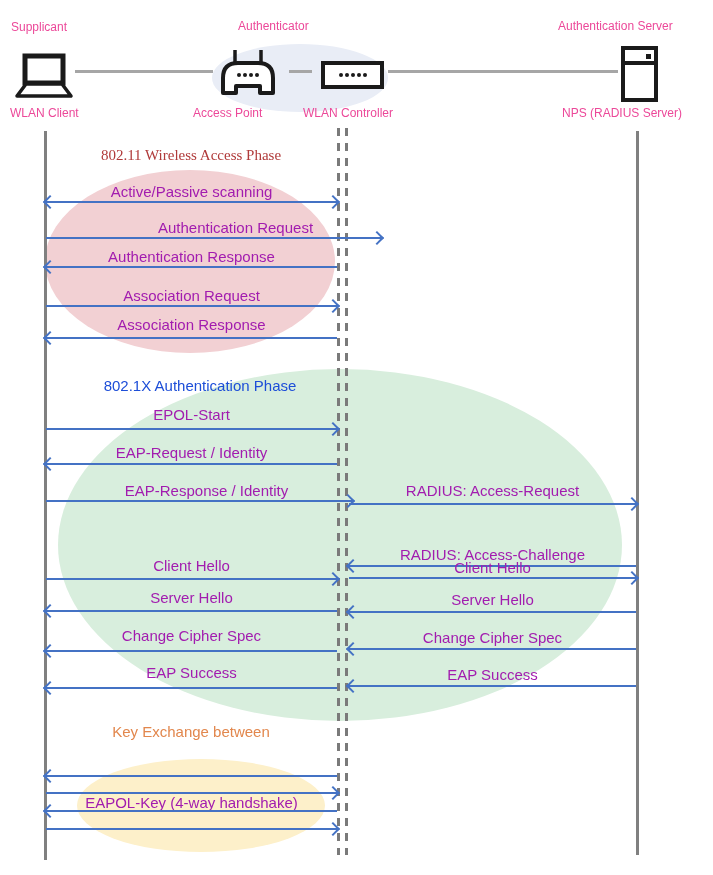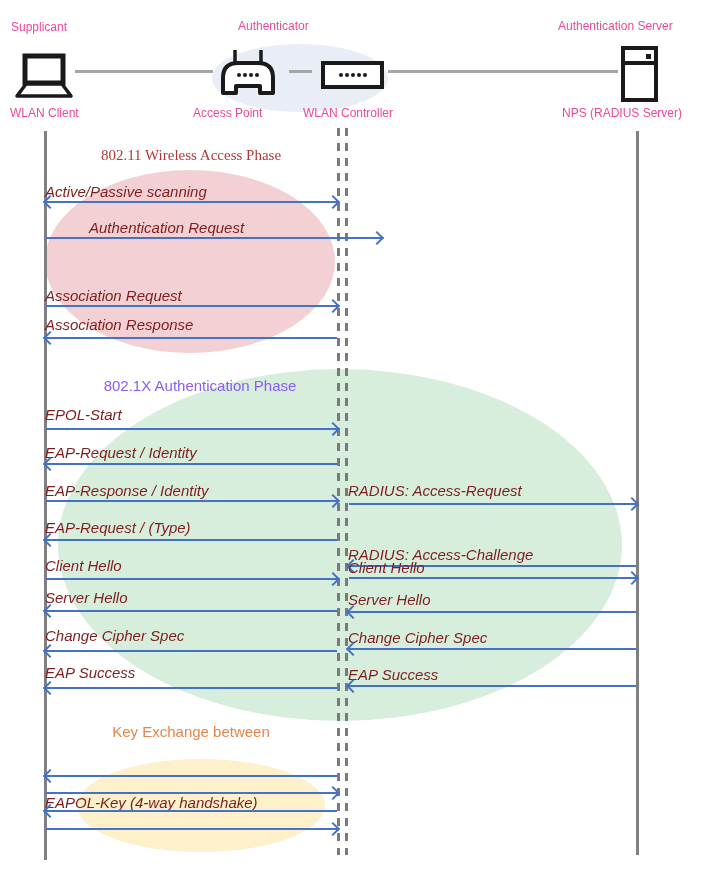--- a/index.html
+++ b/index.html
@@ -18,25 +18,25 @@
   .lifeline.dashed { background:repeating-linear-gradient(to bottom,#7a7a7a 0 8px,transparent 8px 15px); }
   
   .ellipse { position:absolute; border-radius:50%; z-index:0; }
   .ellipse.pink   { background:#f2d0d3; }
   .ellipse.green  { background:#d8eedd; }
   .ellipse.yellow { background:#fdf0ca; }
   .ellipse.bluegray { background:#e9edf6; }
   
   .phase { position:absolute; font-size:15px; text-align:center; line-height:19px; z-index:3; }
   .phase.red    { color:#b03a3a;font-family:Liberation Serif, serif; }
-  .phase.greent { color:#8b5cf6; }
+  .phase.greent { color:#1d4ed8; }
   .phase.orange { color:#e2874d; }
   
   .msg { position:absolute; z-index:3; }
-  .msg .lbl { font-size:15px; color:#7f1d1d; height:17px; line-height:17px; white-space:nowrap;font-style:italic; }
+  .msg .lbl { font-size:15px; color:#a21caf; text-align:center; height:17px; line-height:17px; white-space:nowrap; }
   .arrow { position:absolute; left:1px; right:1px; height:2px; background:#4472c4; }
   .ch { position:absolute; width:8px; height:8px; top:-4px; border:0 solid #4472c4; }
   .ch.r { right:-1px; border-top-width:2px; border-right-width:2px; transform:rotate(45deg); }
   .ch.l { left:-1px;  border-top-width:2px; border-left-width:2px;  transform:rotate(-45deg); }
   .icon { position:absolute; z-index:2; }
 </style>
 </head>
 <body>
 
 <div class="stage">
@@ -108,20 +108,26 @@
       </div>
   </div>
 
   <div class="msg" style="left:45px; top:219px; width:293px;padding-left:44px;">
     <div class="lbl">Authentication Request</div>
     <div class="arrow" style="top:18px;">
         <i class="ch r"></i>
       </div>
   </div>
 
+  <div class="msg" style="left:45px; top:248px; width:293px;">
+    <div class="lbl">Authentication Response</div>
+    <div class="arrow" style="top:18px;">
+        <i class="ch l"></i>
+      </div>
+  </div>
 
   <div class="msg" style="left:45px; top:316px; width:293px;">
     <div class="lbl">Association Response</div>
     <div class="arrow" style="top:21px;">
         <i class="ch l"></i>
       </div>
   </div>
 
   <div class="msg" style="left:45px; top:287px; width:293px;">
     <div class="lbl">Association Request</div>
@@ -137,40 +143,34 @@
       </div>
   </div>
 
   <div class="msg" style="left:45px; top:444px; width:293px;">
     <div class="lbl">EAP-Request / Identity</div>
     <div class="arrow" style="top:19px;">
         <i class="ch l"></i>
       </div>
   </div>
 
-  <div class="msg" style="left:45px; top:482px; width:293px;">
+  <div class="msg" style="left:45px; top:482px; width:293px;padding-left:15px;">
     <div class="lbl">EAP-Response / Identity</div>
     <div class="arrow" style="top:18px;">
         <i class="ch r"></i>
       </div>
   </div>
 
   <div class="msg" style="left:348px; top:482px; width:289px;">
     <div class="lbl">RADIUS: Access-Request</div>
     <div class="arrow" style="top:21px;">
         <i class="ch r"></i>
       </div>
   </div>
 
-  <div class="msg" style="left:45px; top:519px; width:293px;">
-    <div class="lbl">EAP-Request / (Type)</div>
-    <div class="arrow" style="top:20px;">
-        <i class="ch l"></i>
-      </div>
-  </div>
 
   <div class="msg" style="left:348px; top:546px; width:289px;">
     <div class="lbl">RADIUS: Access-Challenge</div>
     <div class="arrow" style="top:19px;">
         <i class="ch l"></i>
       </div>
   </div>
 
   <div class="msg" style="left:45px; top:557px; width:293px;">
     <div class="lbl">Client Hello</div>

